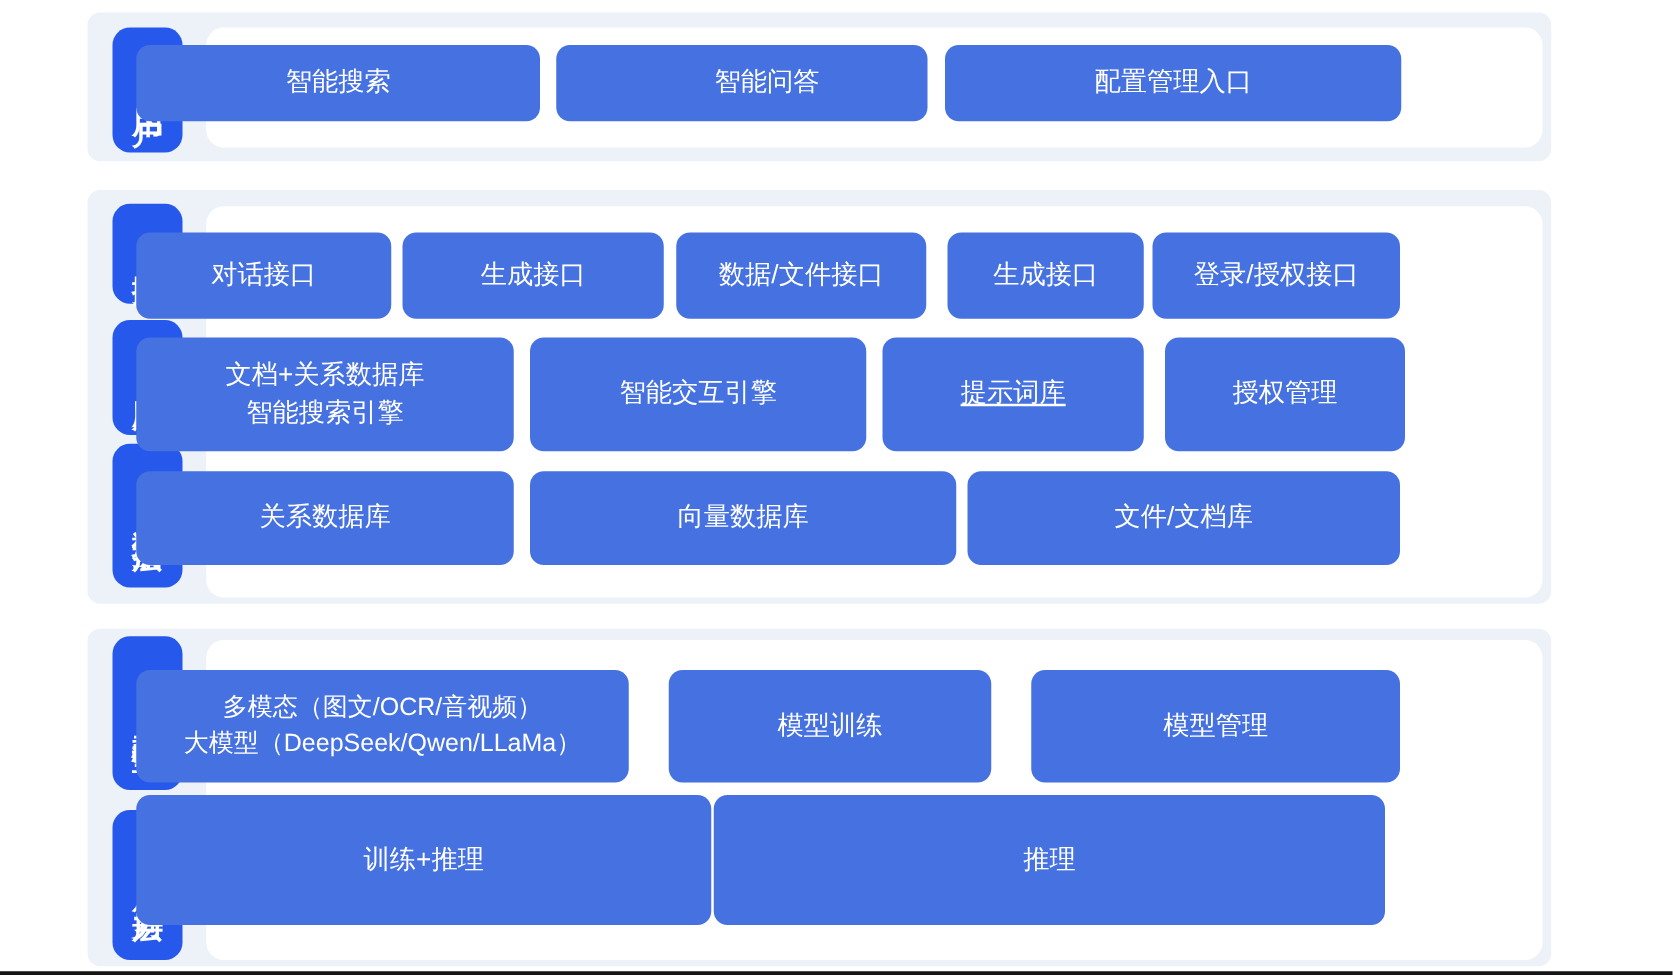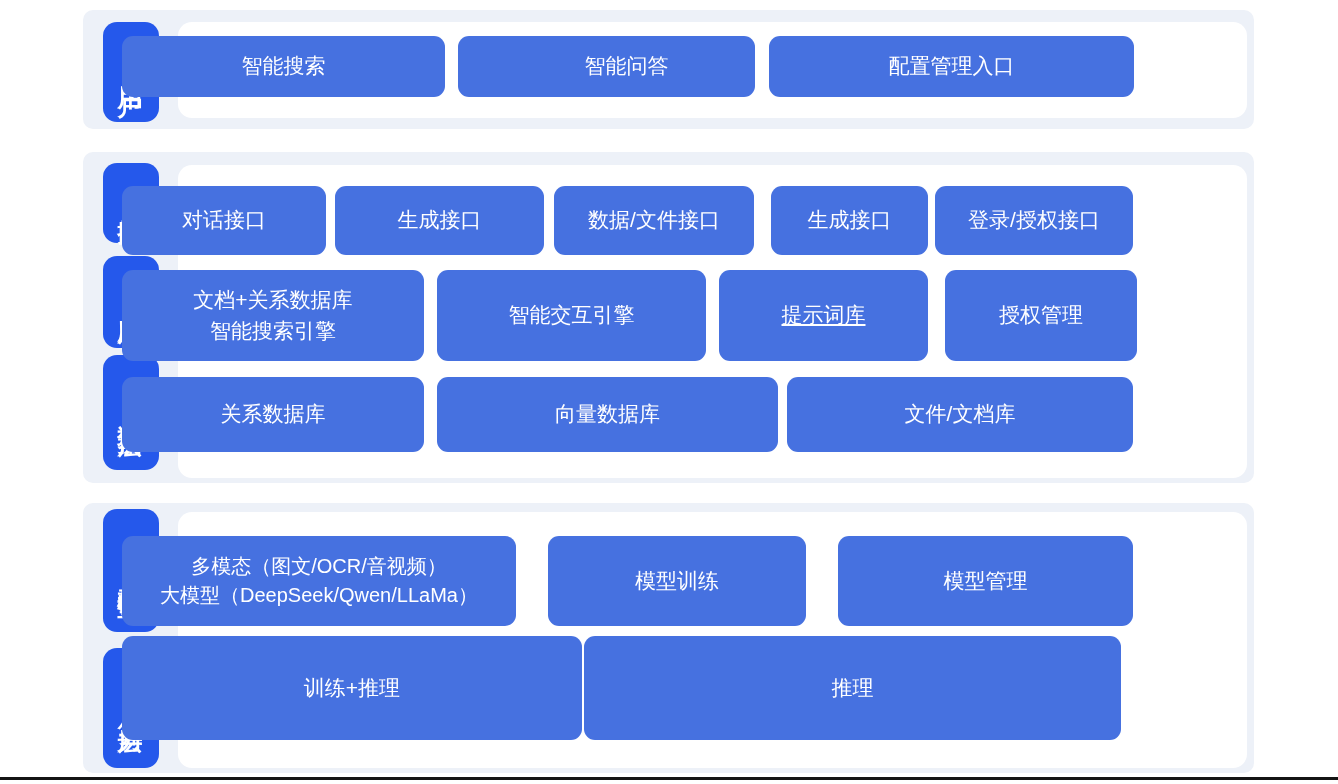--- a/index.html
+++ b/index.html
@@ -3,21 +3,21 @@
 <meta charset="utf-8">
 <style>
   html,body{margin:0;padding:0;}
   body{
     width:1338px;height:784px;position:relative;overflow:hidden;
     background:#ffffff;
     font-family:"Liberation Sans",sans-serif;
     -webkit-font-smoothing:antialiased;
   }
   .section{
-    position:absolute;left:83px;width:1171px;
+    position:absolute;left:70px;width:1171px;
     background:var(--backdrop,#edf1f8);
     border-radius:10px;
   }
   .panel{
     position:absolute;left:95px;width:1069px;
     background:#ffffff;border-radius:14px;
     box-sizing:border-box;
   }
   .vtab{
     position:absolute;left:20px;width:56px;

